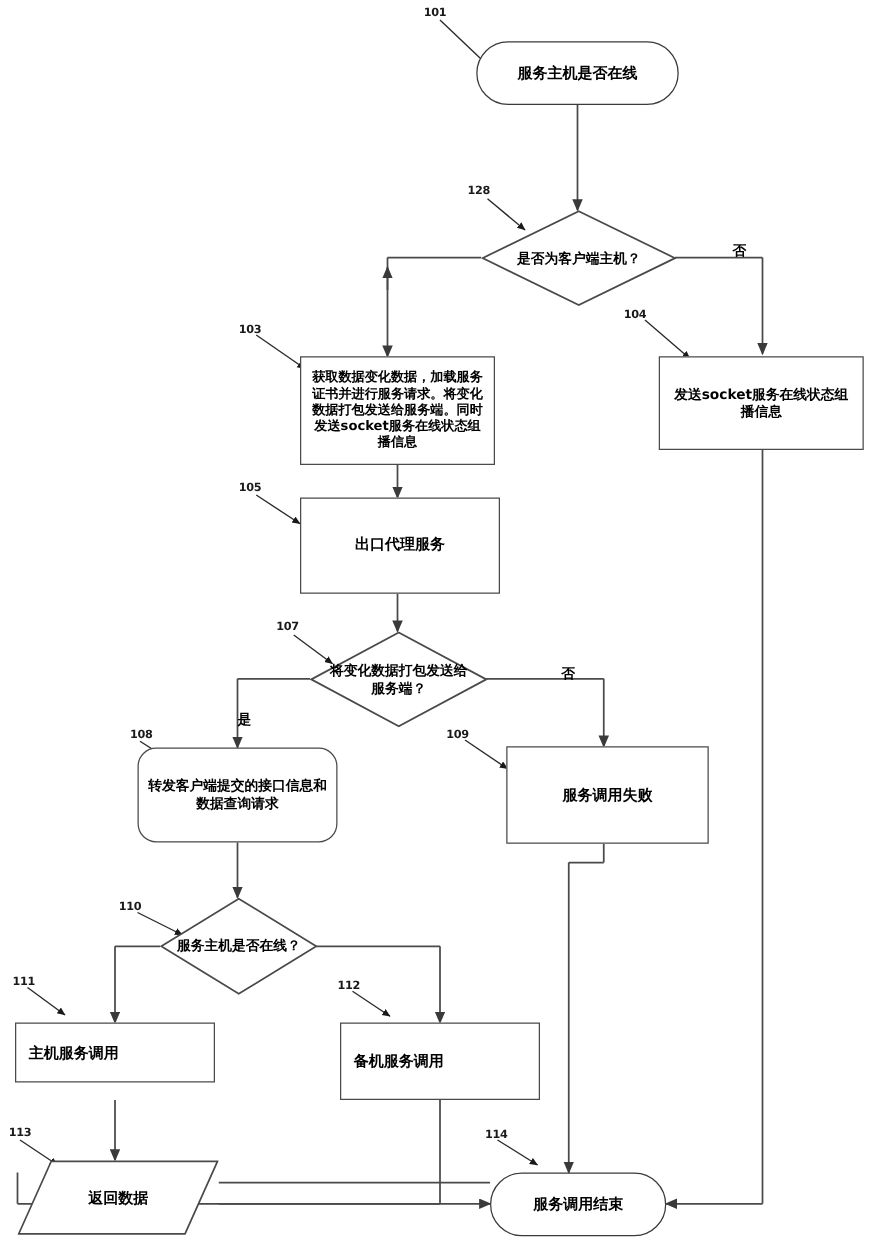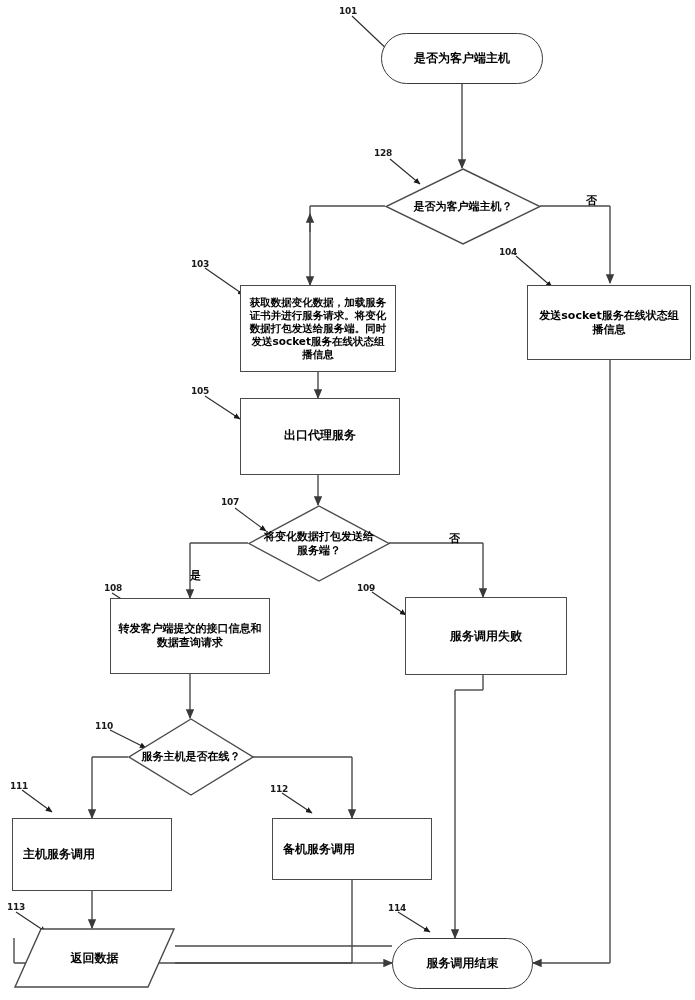--- a/index.html
+++ b/index.html
@@ -174,21 +174,21 @@
       <path d="M372,592 L406,615" marker-end="url(#ahs)"></path>
       <path d="M110,730 L146,748" marker-end="url(#ahs)"></path>
       <path d="M22,790 L52,812" marker-end="url(#ahs)"></path>
       <path d="M282,793 L312,813" marker-end="url(#ahs)"></path>
       <path d="M16,912 L46,932" marker-end="url(#ahs)"></path>
       <path d="M398,912 L430,932" marker-end="url(#ahs)"></path>
     </g>
   </svg>
 
   <div class="node term t12" style="left:381px; top:33px; width:162px; height:51px;">
-    <span>是否为客户端主机</span>
+    <span>服务主机是否在线</span>
   </div>
   <div class="reftag" style="left:339px; top:6px;">101</div>
 
   <div class="node diamond t11" style="left:385px; top:168px; width:156px; height:77px;">
     <svg viewBox="0 0 156 77" preserveAspectRatio="none">
       <polygon points="78,1 155,38.5 78,76 1,38.5" fill="#ffffff" stroke="#4a4a4a" stroke-width="1.4"></polygon>
     </svg>
     <span class="dlabel">是否为客户端主机？</span>
   </div>
   <div class="reftag" style="left:374px; top:148px;">128</div>
@@ -212,39 +212,39 @@
   <div class="node diamond t11" style="left:248px; top:505px; width:142px; height:77px;">
     <svg viewBox="0 0 142 77" preserveAspectRatio="none">
       <polygon points="71,1 141,38.5 71,76 1,38.5" fill="#ffffff" stroke="#4a4a4a" stroke-width="1.4"></polygon>
     </svg>
     <span class="dlabel" style="max-width:118px;">将变化数据打包发送给服务端？</span>
   </div>
   <div class="reftag" style="left:221px; top:497px;">107</div>
   <div class="edgelabel" style="left:190px; top:568px;">是</div>
   <div class="edgelabel" style="left:449px; top:531px;">否</div>
 
-  <div class="node proc t11" style="left:110px; top:598px; width:160px; height:76px; padding:4px 6px;">
+  <div class="node proc t11" style="left:110px; top:598px; width:160px; height:76px; padding:4px 6px;border-radius:15px;">
     <span>转发客户端提交的接口信息和数据查询请求</span>
   </div>
   <div class="reftag" style="left:80px; top:583px;margin-left:24px;">108</div>
 
   <div class="node proc t12" style="left:405px; top:597px; width:162px; height:78px;">
     <span>服务调用失败</span>
   </div>
   <div class="reftag" style="left:357px; top:583px;">109</div>
 
   <div class="node diamond t11" style="left:128px; top:718px; width:126px; height:78px;">
     <svg viewBox="0 0 126 78" preserveAspectRatio="none">
       <polygon points="63,1 125,39 63,77 1,39" fill="#ffffff" stroke="#4a4a4a" stroke-width="1.4"></polygon>
     </svg>
     <span class="dlabel">服务主机是否在线？</span>
   </div>
   <div class="reftag" style="left:95px; top:721px;">110</div>
 
-  <div class="node proc t12" style="left:12px; top:818px; width:160px; height:73px; justify-content:flex-start; padding-left:10px;">
+  <div class="node proc t12" style="left:12px; top:818px; width:160px; height:48px; justify-content:flex-start; padding-left:10px;">
     <span>主机服务调用</span>
   </div>
   <div class="reftag" style="left:10px; top:781px;">111</div>
 
   <div class="node proc t12" style="left:272px; top:818px; width:160px; height:62px; justify-content:flex-start; padding-left:10px;">
     <span>备机服务调用</span>
   </div>
   <div class="reftag" style="left:270px; top:784px;">112</div>
 
   <div class="node io t12" style="left:14px; top:928px; width:161px; height:60px;">

